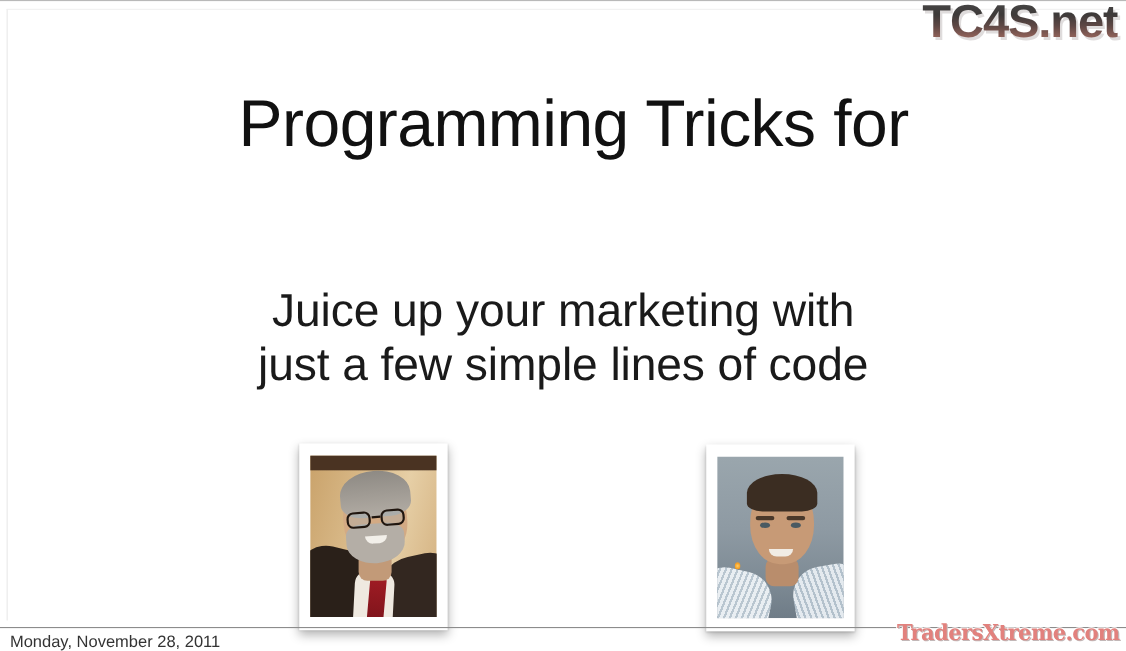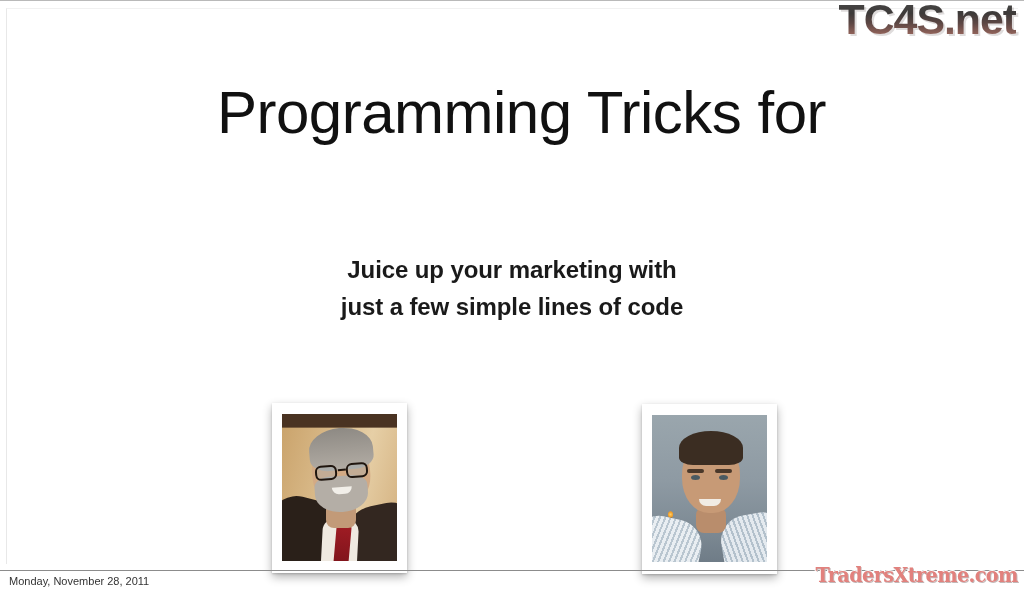--- a/index.html
+++ b/index.html
@@ -105,26 +105,27 @@
   
   .subtitle-block {
     position: absolute;
     left: 0;
     top: 250px;
     width: 1024px;
     text-align: center;
   }
   .subtitle-line {
     font-family: "Liberation Sans", sans-serif;
-    font-size: 24px;
+    font-size: 42px;
     line-height: 37px;
     color: #1a1a1a;
-    font-weight: 700;
+    font-weight: 400;
     letter-spacing: -0.1px;
     white-space: nowrap;
+    margin-top: 12px;
   }
 
   
   .dlsub-watermark {
     position: absolute;
     left: 0;
     top: 272px;
     width: 1024px;
     text-align: center;
     pointer-events: none;
@@ -347,21 +348,21 @@
     top: 570px;
     width: 1024px;
     height: 1px;
     background: #8c8c8c;
   }
   .footer-date {
     position: absolute;
     left: 9px;
     top: 575px;
     font-family: "Liberation Sans", sans-serif;
-    font-size: 11px;
+    font-size: 15px;
     color: #333333;
     white-space: nowrap;
   }
   .footer-watermark {
     position: absolute;
     right: 6px;
     top: 563px;
     font-family: "DejaVu Serif", serif;
     font-weight: bold;
     font-size: 20px;

